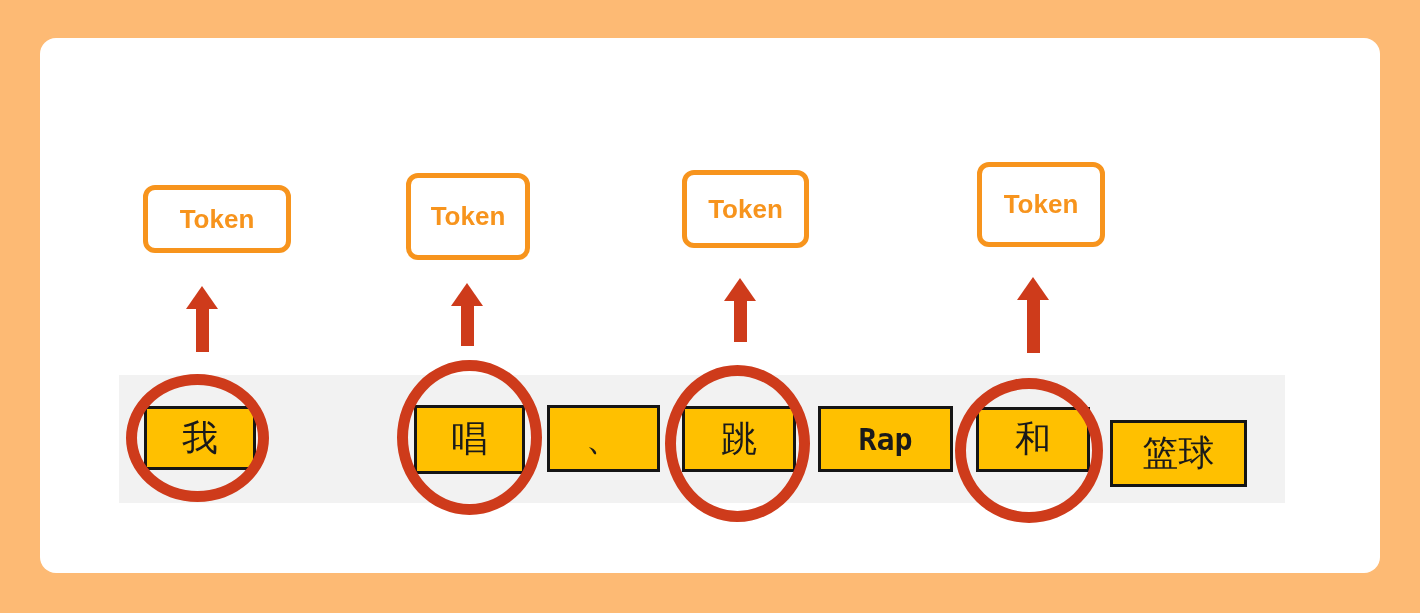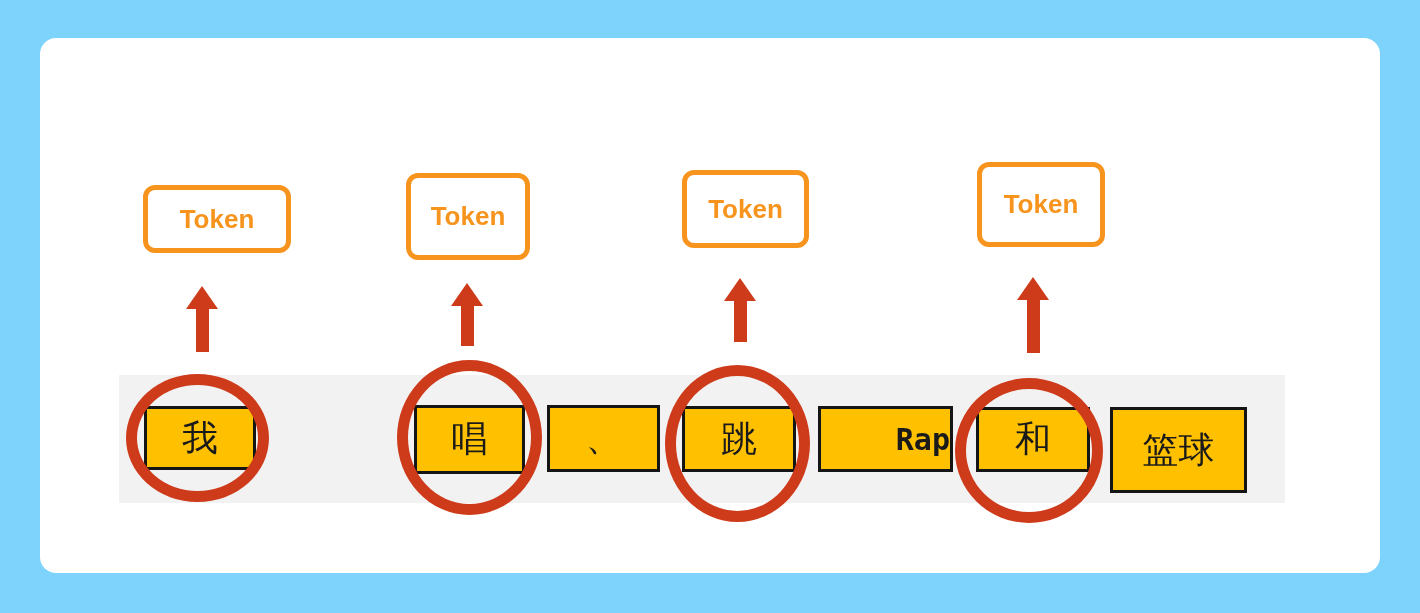--- a/index.html
+++ b/index.html
@@ -5,21 +5,21 @@
   html, body {
     margin: 0;
     padding: 0;
     background: #000000;
     font-family: "Liberation Sans", sans-serif;
   }
   .stage {
     position: relative;
     width: 1420px;
     height: 613px;
-    background: #7dd3fc;
+    background: #fdba74;
     overflow: hidden;
   }
   .card {
     position: absolute;
     left: 40px;
     top: 38px;
     width: 1340px;
     height: 535px;
     background: #FFFFFF;
     border-radius: 16px;
@@ -89,30 +89,29 @@
     align-items: center;
     justify-content: center;
     color: #1A1A1A;
     font-size: 36px;
     font-family: "DejaVu Serif", "Liberation Serif", serif;
   }
   .cell.latin {
     font-family: "DejaVu Sans Mono", "Liberation Mono", monospace;
     font-size: 30px;
     font-weight: 600;
-    justify-content: flex-end;
   }
   .cell.t1 { left: 104px; top: 368px; width: 112px; height: 64px; }
   .cell.t2 { left: 237px; top: 367px; width: 115px; height: 68px; }
   .cell.t3 { left: 374px; top: 367px; width: 111px; height: 69px; }
   .cell.t4 { left: 507px; top: 367px; width: 113px; height: 67px; }
   .cell.t5 { left: 642px; top: 368px; width: 114px; height: 66px; }
   .cell.t6 { left: 778px; top: 368px; width: 135px; height: 66px; }
   .cell.t7 { left: 936px; top: 369px; width: 114px; height: 65px; }
-  .cell.t8 { left: 1070px; top: 369px; width: 137px; height: 86px; text-align: right; }
+  .cell.t8 { left: 1070px; top: 382px; width: 137px; height: 67px; text-align: right; }
 
   
   .circle {
     position: absolute;
     box-sizing: border-box;
     border: 11px solid #CE3B1B;
     border-radius: 50%;
     background: transparent;
   }
   .circle.c1 { left:  86px; top: 336px; width: 143px; height: 128px; }

